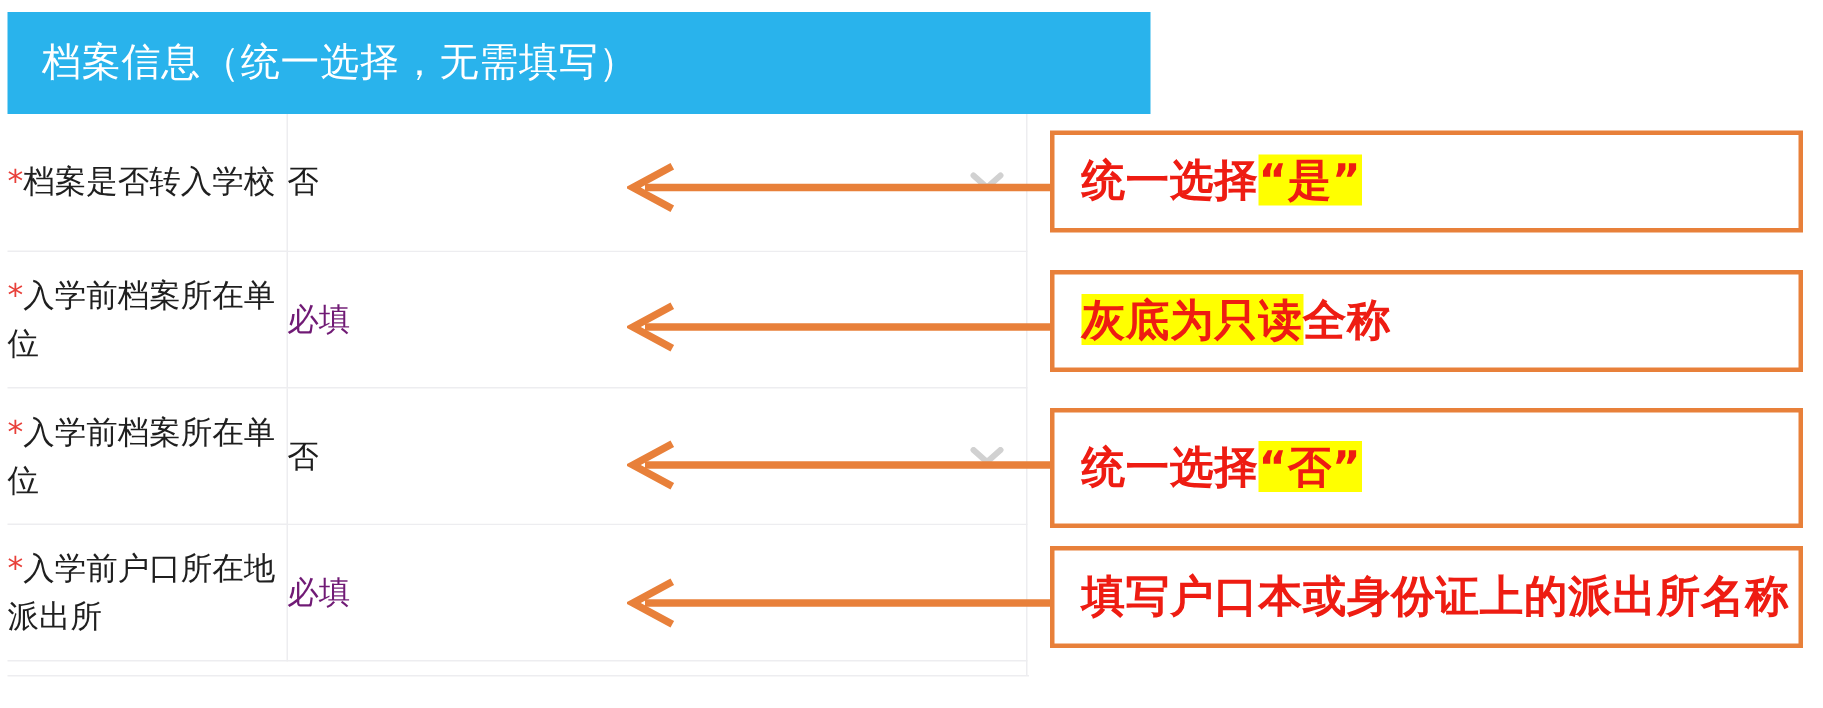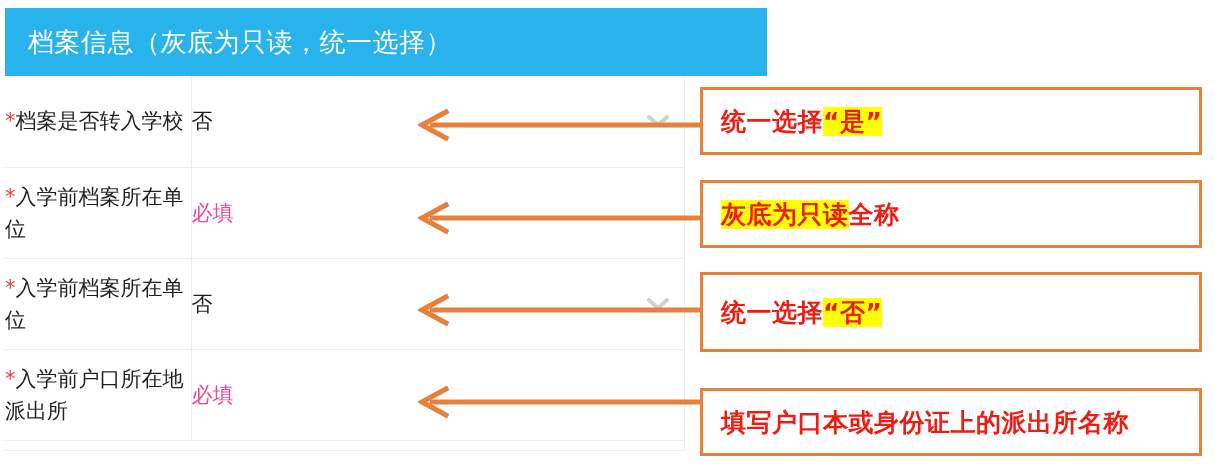--- a/index.html
+++ b/index.html
@@ -78,21 +78,21 @@
   .cell-value {
     padding-left: 22px;
     position: relative;
   }
   .value-text {
     font-size: 21px;
     color: #1d1d1d;
   }
   .value-placeholder {
     font-size: 21px;
-    color: #ec4899;
+    color: #701a75;
   }
   .chevron {
     position: absolute;
     right: 14px;
     top: 50%;
     margin-top: -10px;
     width: 26px;
     height: 20px;
     opacity: 0.85;
     pointer-events: none;
@@ -130,21 +130,21 @@
     width: 502px;
     box-sizing: border-box;
     border: 3px solid #e8803a;
     background: #ffffff;
     display: flex;
     align-items: center;
     pointer-events: auto;
   }
   .callout-text {
     padding-left: 18px;
-    font-size: 25px;
+    font-size: 29px;
     font-weight: bold;
     color: #ee1c12;
     white-space: nowrap;
     letter-spacing: 0.5px;
     font-family: "DejaVu Sans", "Liberation Sans", sans-serif;
   }
   .hl {
     background: #ffff00;
     color: #ee1c12;
   }
@@ -153,21 +153,21 @@
     position: absolute;
     pointer-events: none;
   }
 </style>
 </head>
 <body>
 
 <div id="form-panel">
 
   <div id="section-header">
-    <div id="section-header-title">档案信息（灰底为只读，统一选择）</div>
+    <div id="section-header-title">档案信息（统一选择，无需填写）</div>
   </div>
 
   <table id="form-table">
     <tbody>
       <tr>
         <td class="cell-label">
           <span class="label-text"><span class="req-star">*</span><span>档案是否转入学校</span></span>
         </td>
         <td class="cell-value">
           <span class="value-text">否</span>
@@ -237,17 +237,17 @@
   </div>
 
   <div class="callout-box" style="top:180px; height:68px;">
     <div class="callout-text"><span></span><span class="hl">灰底为只读</span><span>全称</span></div>
   </div>
 
   <div class="callout-box" style="top:272px; height:80px;">
     <div class="callout-text"><span>统一选择</span><span class="hl">“否”</span><span></span></div>
   </div>
 
-  <div class="callout-box" style="top:364px; height:68px;margin-top:24px;">
+  <div class="callout-box" style="top:364px; height:68px;">
     <div class="callout-text"><span>填写户口本或身份证上的派出所名称</span><span class="hl"></span><span></span></div>
   </div>
 
 </div>
 
 </body></html>

